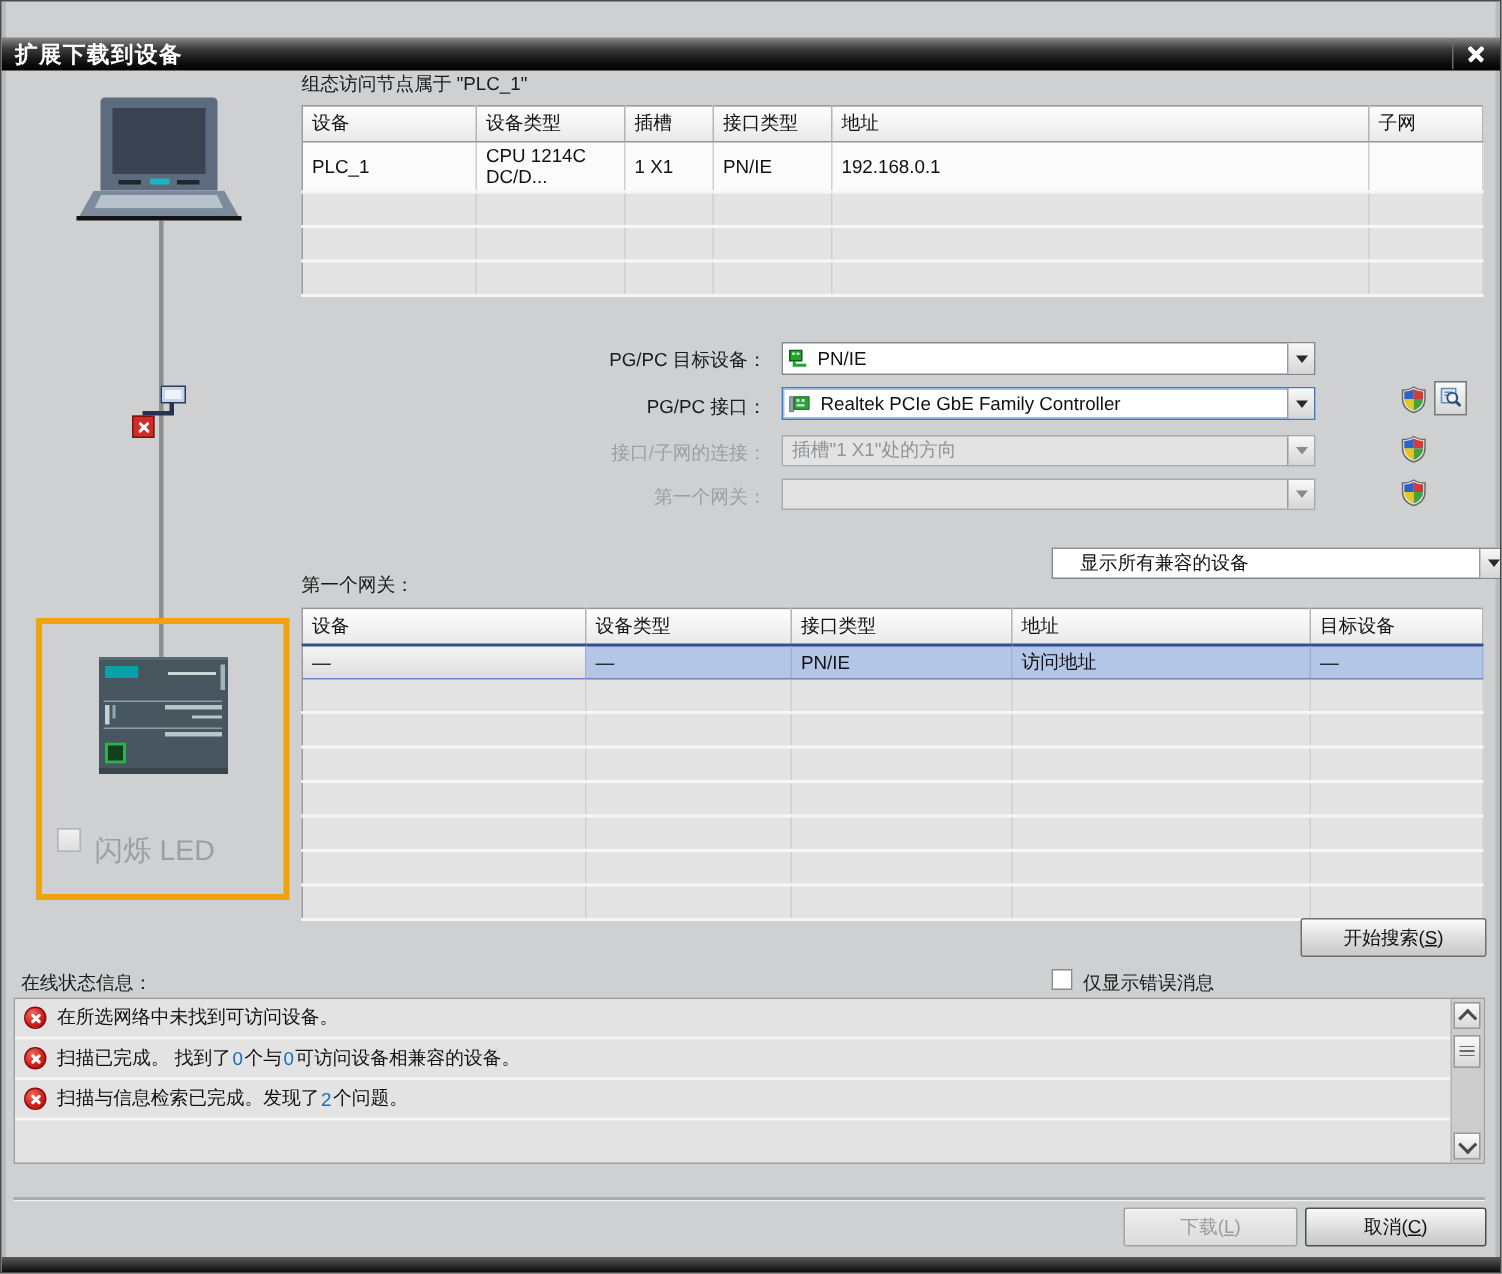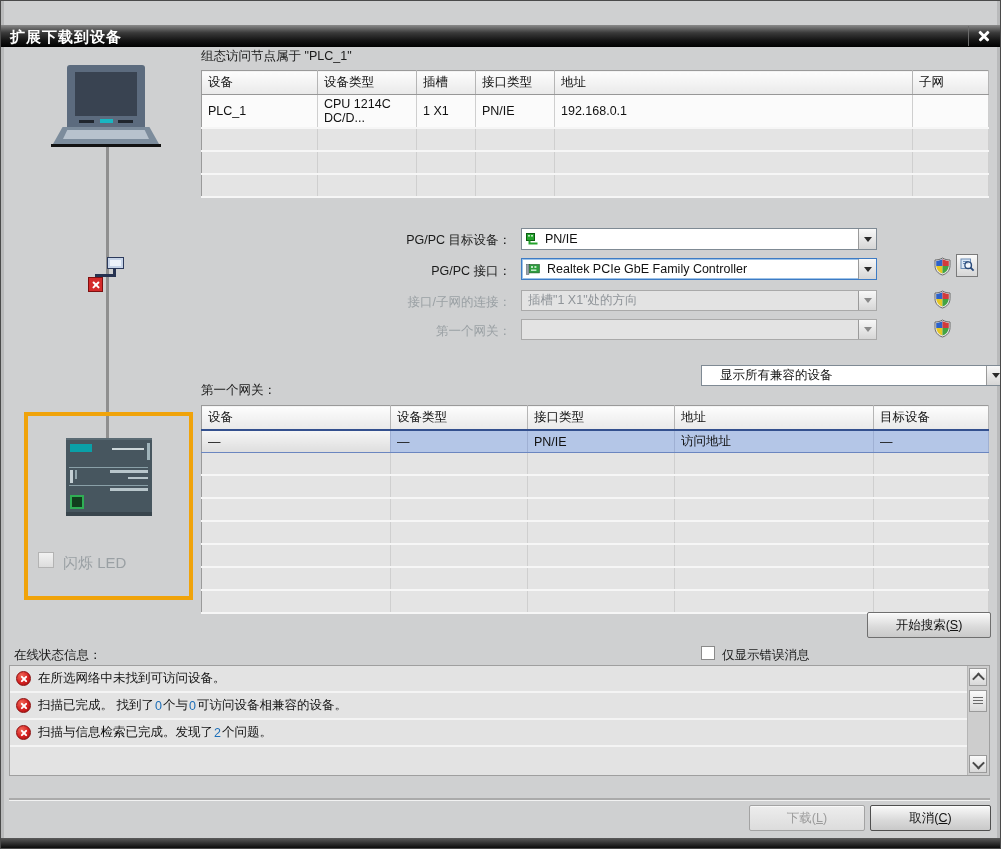--- a/index.html
+++ b/index.html
@@ -166,21 +166,21 @@
     <span class="plc-d2"></span>
     <span class="plc-port"></span>
     <span class="plc-port2"></span>
     <span class="plc-l2"></span>
     <span class="plc-d3"></span>
     <span class="plc-green"></span>
     <span class="plc-foot"></span>
   </div>
 
   <div class="cb dis" style="left:37px;top:551px;width:16px;height:16px;"></div>
-  <div class="lbl dis" style="left:62px;top:553px;font-size:15px;">闪烁 LED</div>
+  <div class="lbl dis" style="left:62px;top:553px;font-size:19px;">闪烁 LED</div>
 
   <div class="lbl" style="left:200px;top:47px;">组态访问节点属于 "PLC_1"</div>
   <table class="grid tbl-top">
     <thead>
         <tr>
           <th>设备</th>
           <th>设备类型</th>
           <th>插槽</th>
           <th>接口类型</th>
           <th>地址</th>

